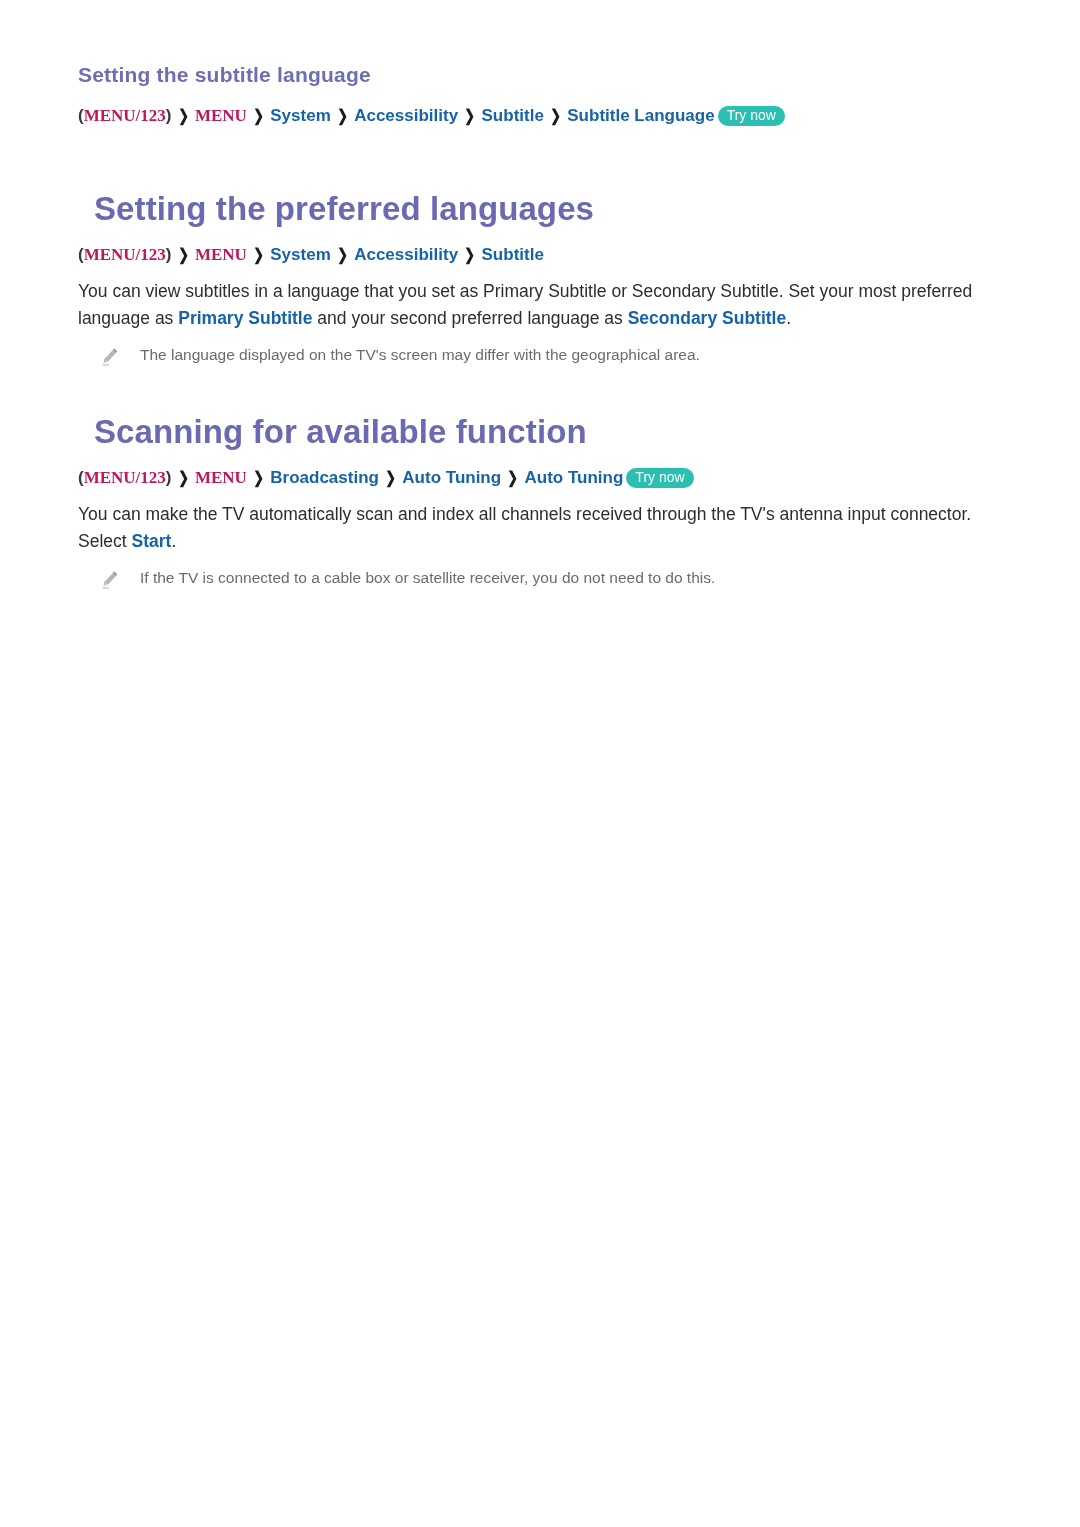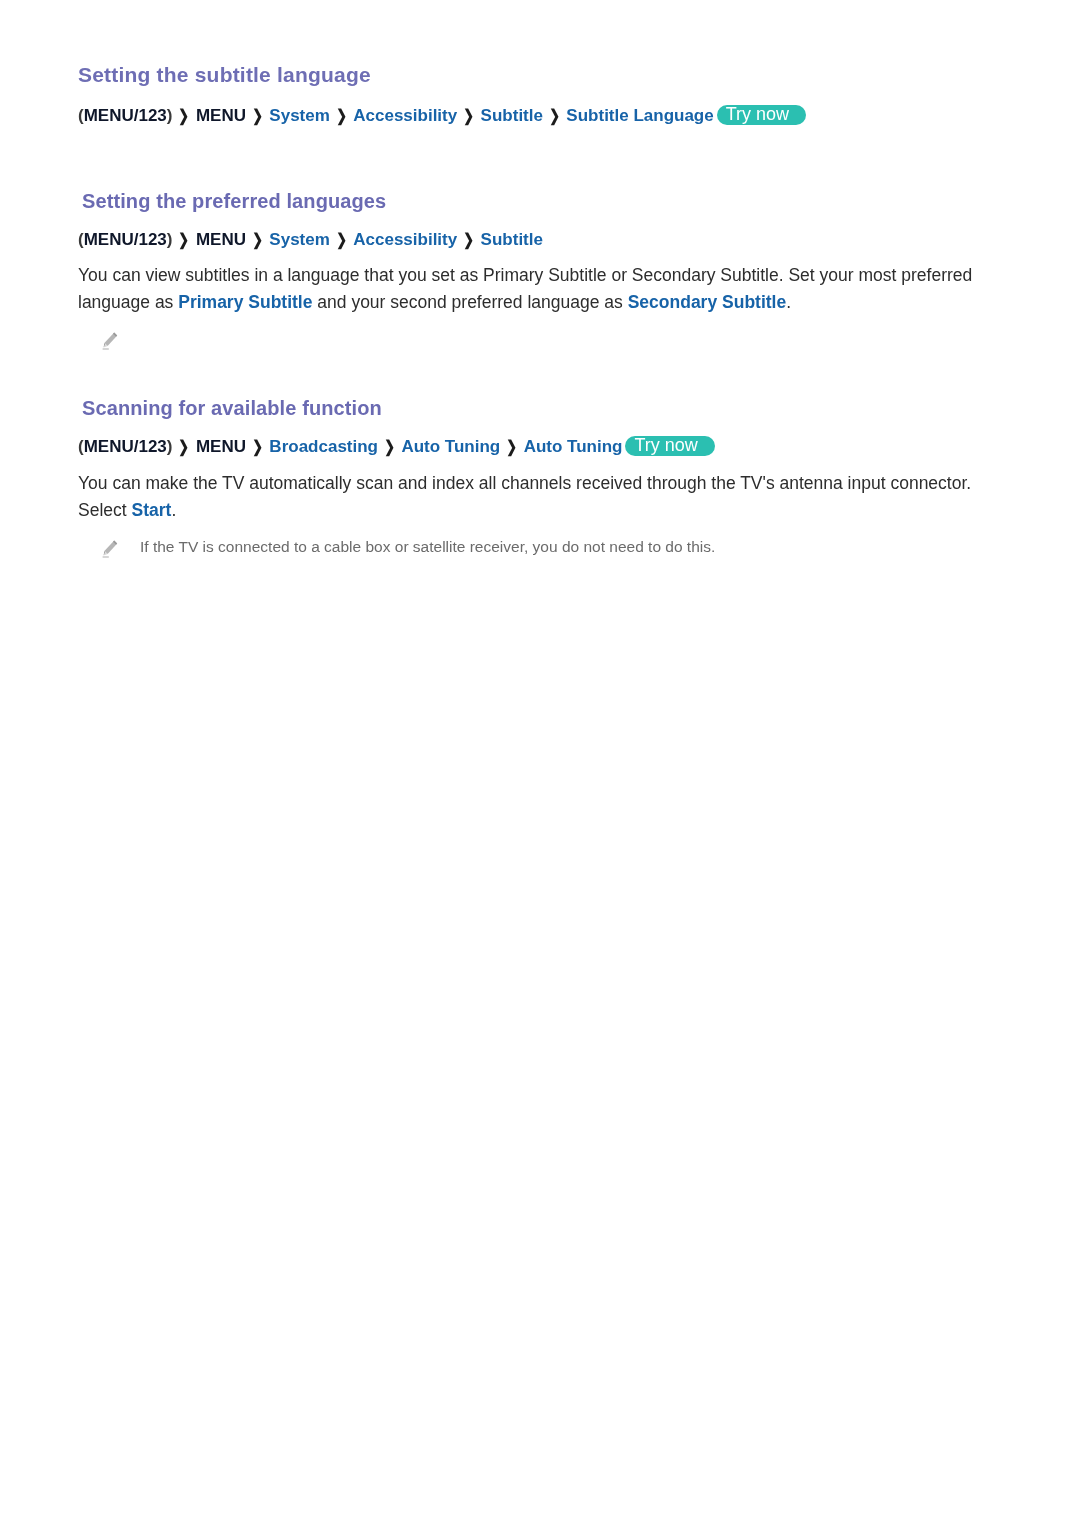--- a/index.html
+++ b/index.html
@@ -25,55 +25,55 @@
   
   .h-sub {
     font-size: 21px;
     font-weight: bold;
     color: #6e6eb4;
     letter-spacing: 0.2px;
     margin: 0 0 16px 0;
     line-height: 1.2;
   }
   .h-main {
-    font-size: 20px;
+    font-size: 33px;
     font-weight: bold;
     color: #6a6ab2;
     letter-spacing: 0.1px;
-    margin: 0 0 14px 4px;
+    margin: 0 0 14px 16px;
     line-height: 1.2;
   }
 
   
   .path {
     font-size: 17px;
     font-weight: bold;
     line-height: 1.5;
     margin: 0 0 10px 0;
     color: #333333;
   }
   .path .paren { color: #3a3a3a; font-weight: bold; }
-  .path .teal  { color: #0f172a; }
+  .path .teal  { color: #be185d; font-family: Liberation Serif, serif; }
   .path .blue  { color: #1763a8; text-align: center; }
   .path .chev  {
     color: #1c1c1c;
     font-weight: bold;
     font-size: 16px;
     padding: 0 5px;
     display: inline-block;
     transform: scaleX(0.8);
   }
   .trynow {
     display: inline-block;
     background: #2bbfb1;
     color: #ffffff;
-    font-size: 18px;
+    font-size: 14px;
     font-weight: normal;
     border-radius: 11px;
-    padding: 1px 17px 2px 9px;
+    padding: 1px 9px 2px 9px;
     line-height: 17px;
     vertical-align: 1px;
     margin-left: 3px;
     white-space: nowrap;
   }
 
   
   p.body {
     font-size: 17.5px;
     line-height: 27px;
@@ -135,20 +135,21 @@
     <div class="note">
       <span class="note-icon">
         <svg width="22" height="22" viewBox="0 0 22 22">
           <polygon points="14.2,2.6 17.2,5.6 7.6,16.0 4.4,13.0" fill="#b6b6b6"></polygon>
           <polygon points="14.2,2.6 17.2,5.6 16.0,6.8 13.0,3.8" fill="#9a9a9a"></polygon>
           <polygon points="4.4,13.0 7.6,16.0 3.6,17.6" fill="#d8d8d8"></polygon>
           <polygon points="3.6,17.6 5.0,14.0 4.4,13.0" fill="#8f8f8f"></polygon>
           <rect x="2.6" y="18.2" width="6.2" height="1.6" fill="#cccccc"></rect>
         </svg>
       </span>
+      <span class="note-text">The language displayed on the TV's screen may differ with the geographical area.</span>
     </div>
   </div>
 
   <div class="gap-mid"></div>
 
   <div class="sec">
     <h1 class="h-main">Scanning for available function</h1>
 
     <div class="path">
       <span class="paren">(</span><span class="teal">MENU/123</span><span class="paren">)</span><span class="chev">❯</span><span class="teal">MENU</span><span class="chev">❯</span><span class="blue">Broadcasting</span><span class="chev">❯</span><span class="blue">Auto Tuning</span><span class="chev">❯</span><span class="blue">Auto Tuning</span><span class="trynow">Try now</span>

